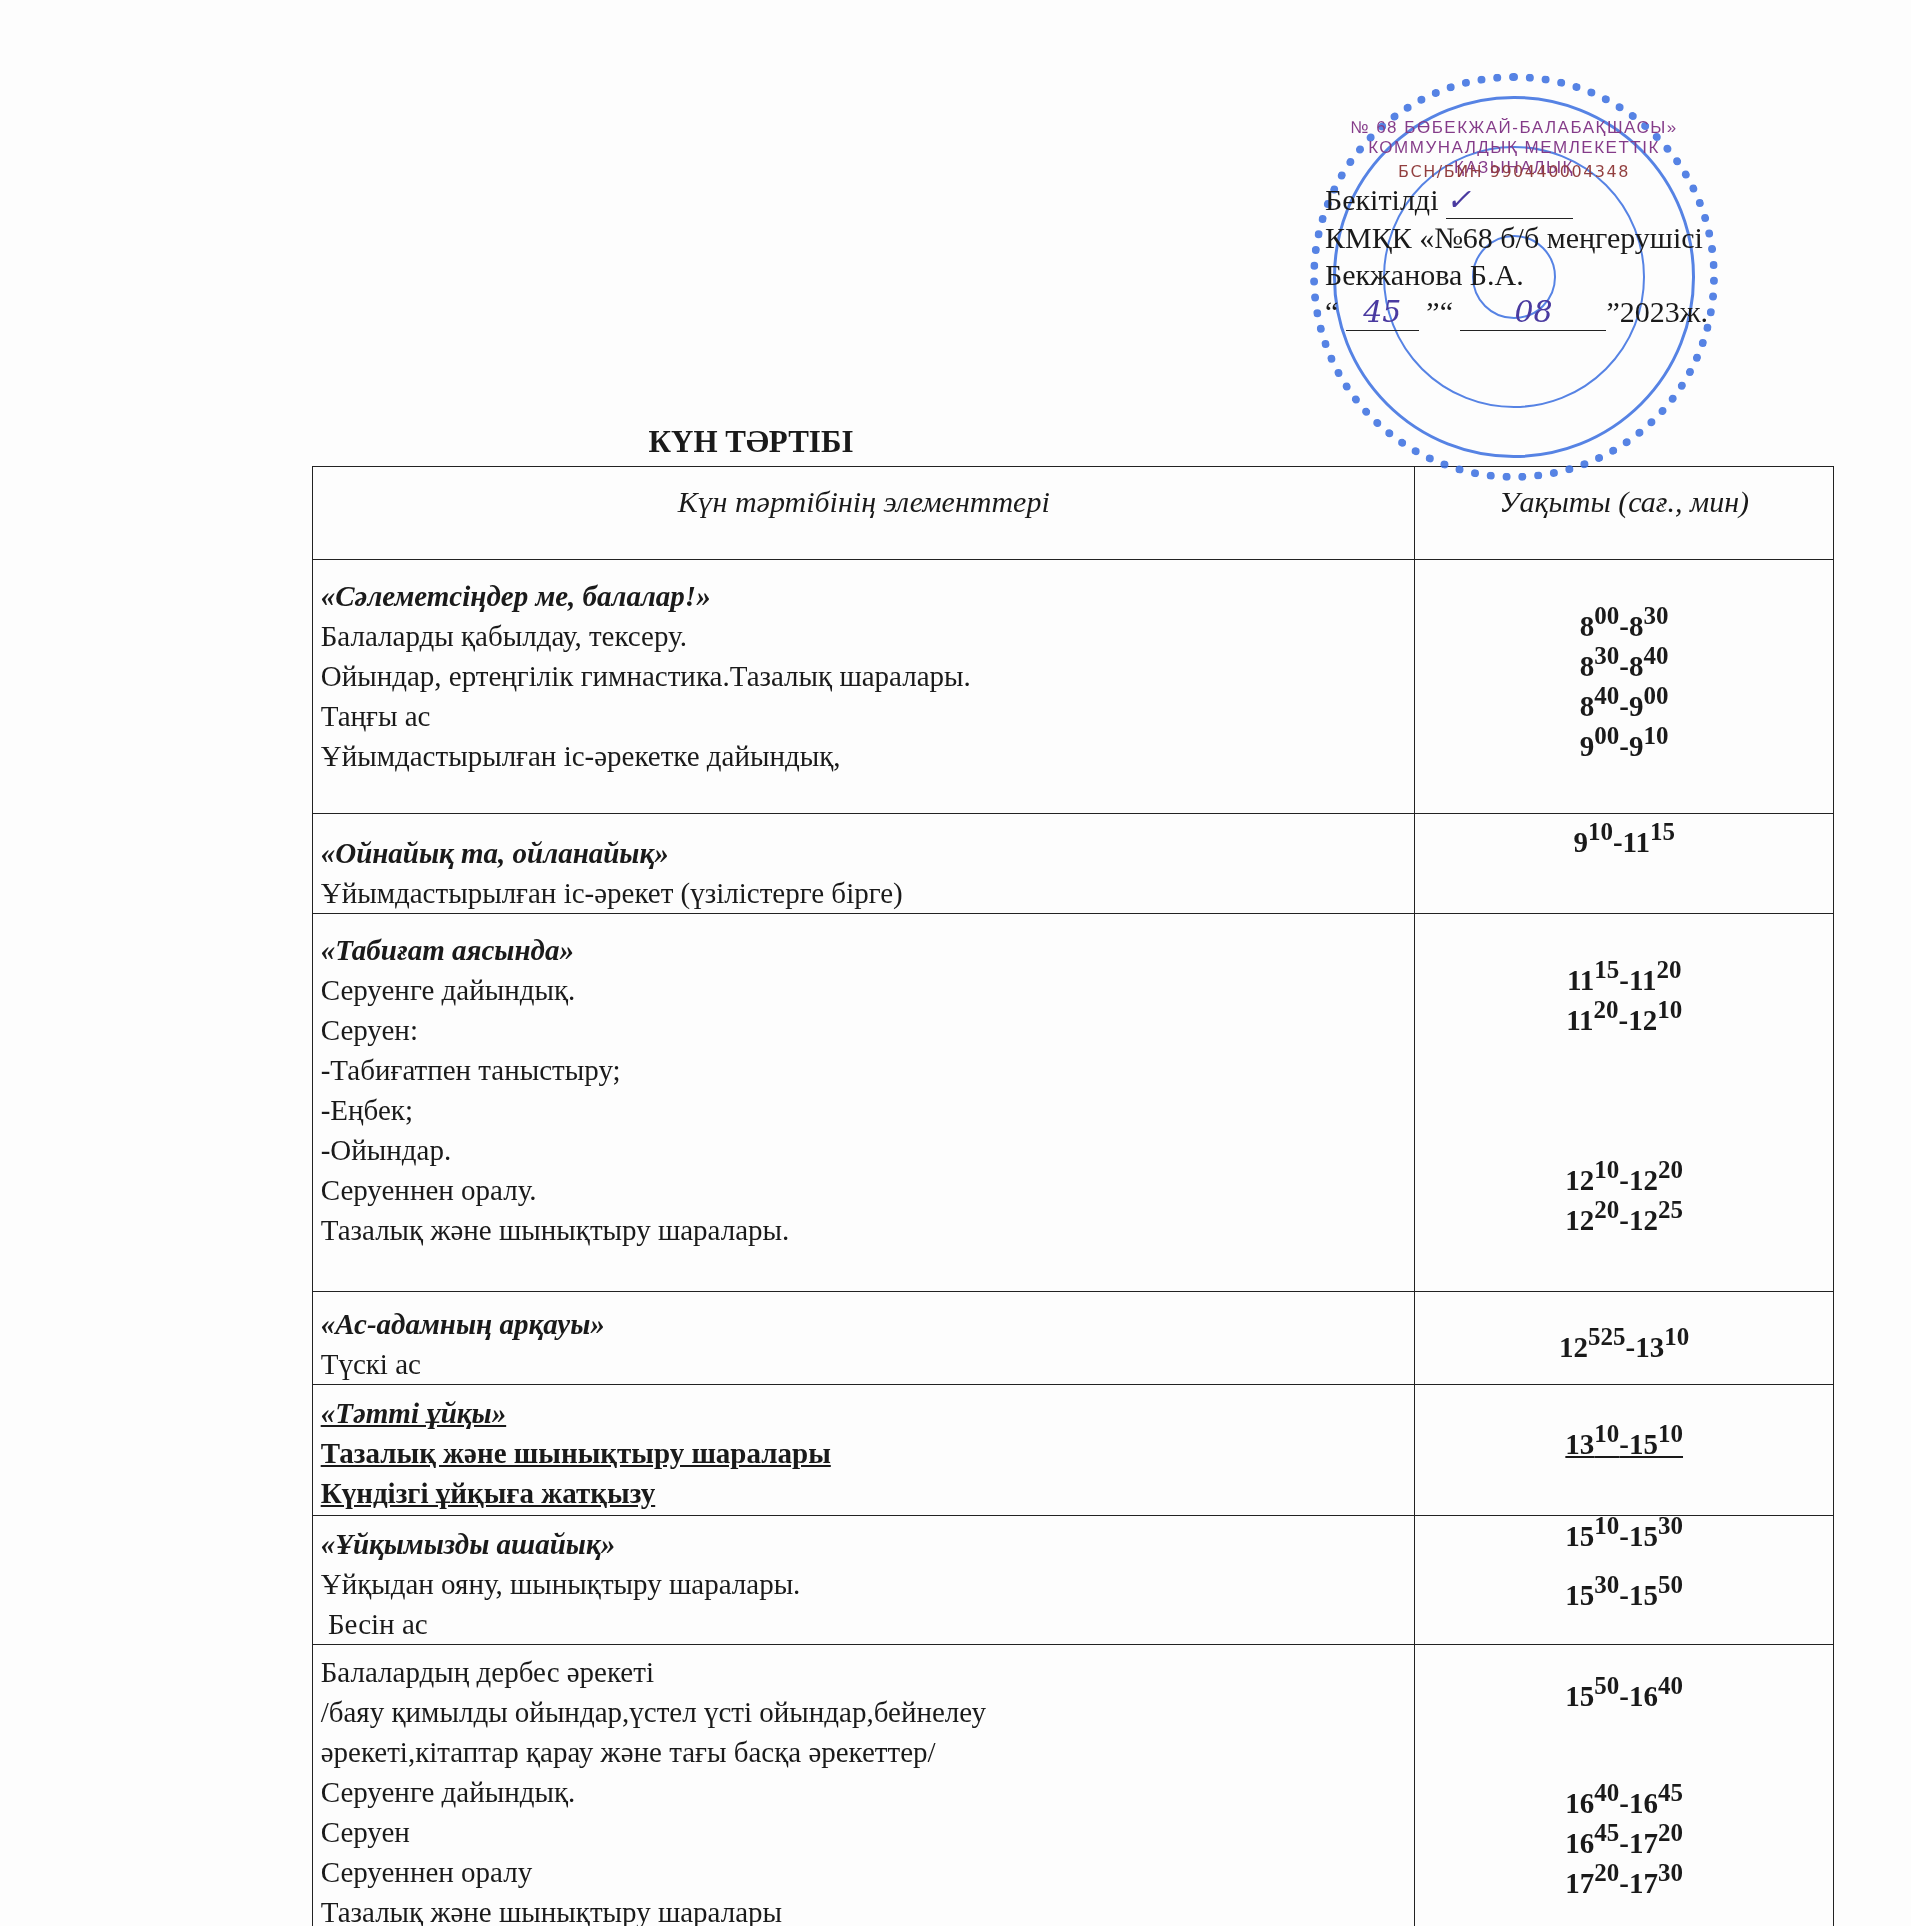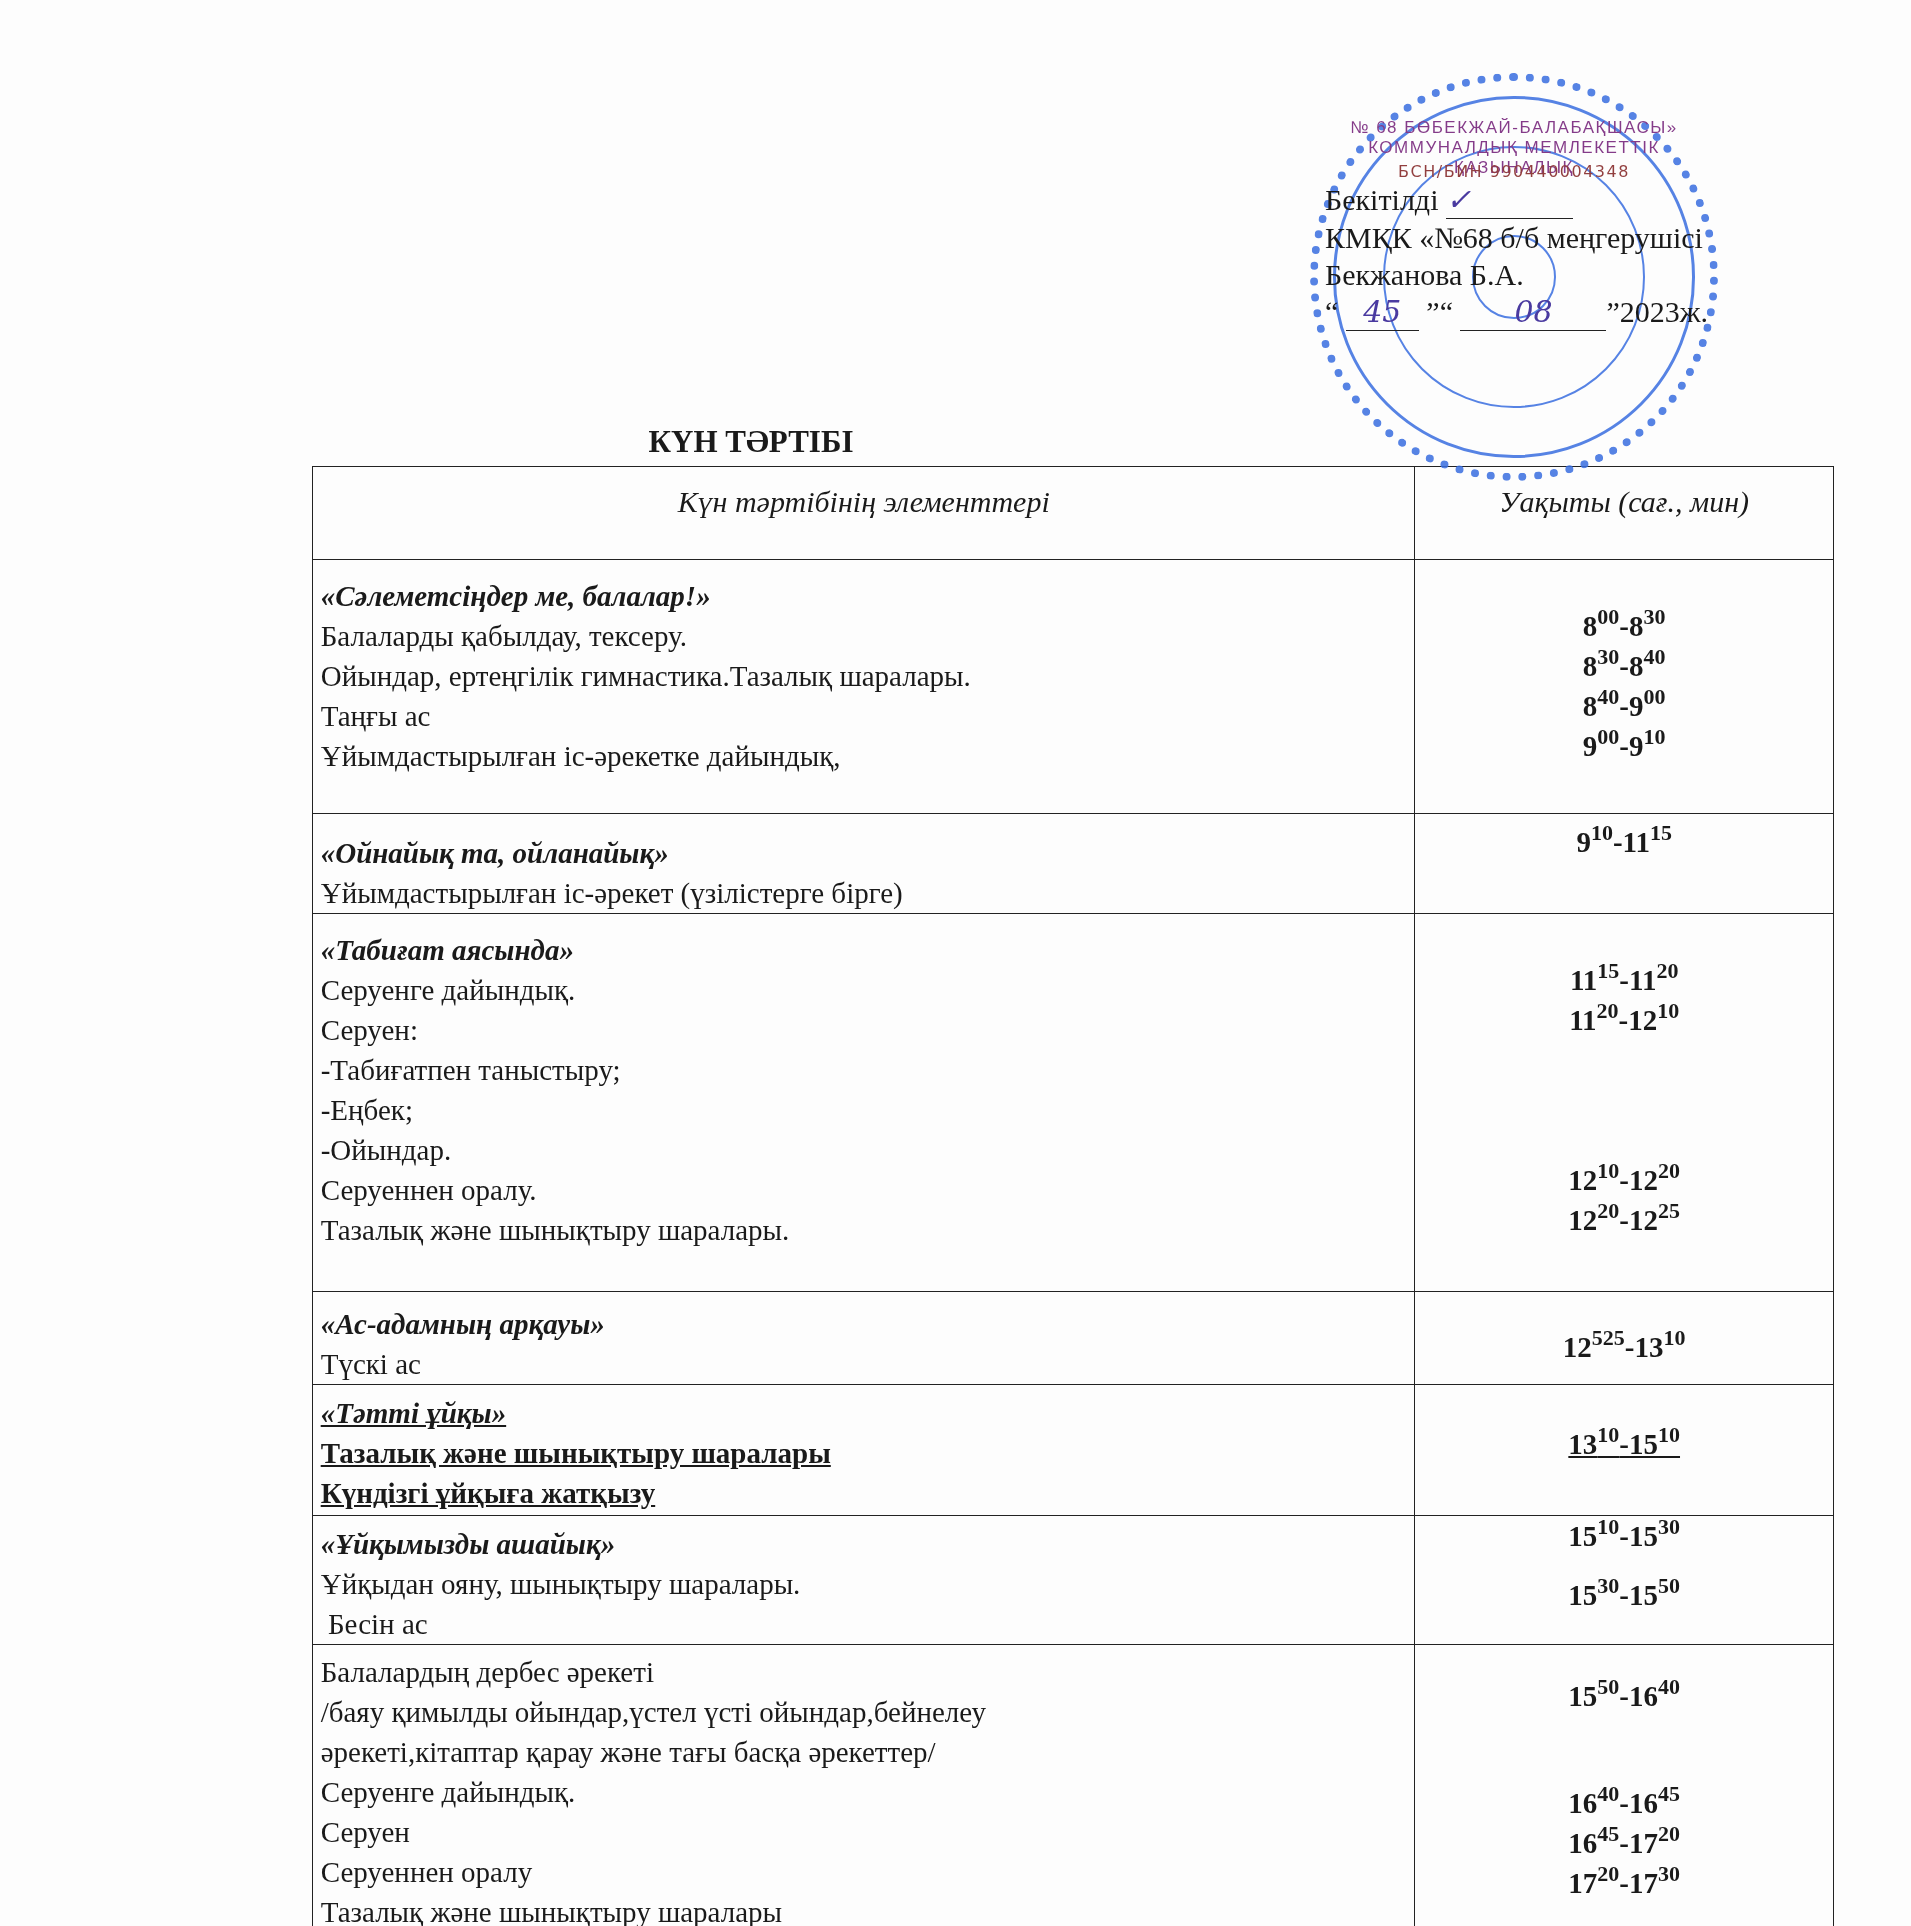--- a/index.html
+++ b/index.html
@@ -26,21 +26,21 @@
   table.schedule{position:absolute;left:312px;top:466px;width:1522px;border-collapse:collapse;
        font-size:29px;line-height:40px;z-index:1;}
   table.schedule td, table.schedule th{border:1.9px solid #222;vertical-align:top;}
   table.schedule th{font-style:italic;font-weight:normal;font-size:30px;height:76px;vertical-align:top;padding-top:15.4px;}
   td.activity{width:1086px;padding:15.4px 7.7px 7.7px 7.7px;}
   td.time{text-align:center;font-weight:bold;font-size:29px;padding-top:7.7px;}
   .section{font-style:italic;font-weight:bold;}
   .bold{font-weight:bold;}
   .line{white-space:nowrap;display:block;}
   .tline{display:block;white-space:nowrap;}
-  .tline sup{font-size:22px;vertical-align:12.3px;line-height:0;}
+  .tline sup{font-size:25px;vertical-align:12.3px;line-height:0;}
   .spacer{display:block;height:40px;}
 </style>
 </head>
 <body>
 
 <div class="page">
 
   <div class="stamp">
     <div class="ring r1"></div>
     <div class="ring r2"></div>

